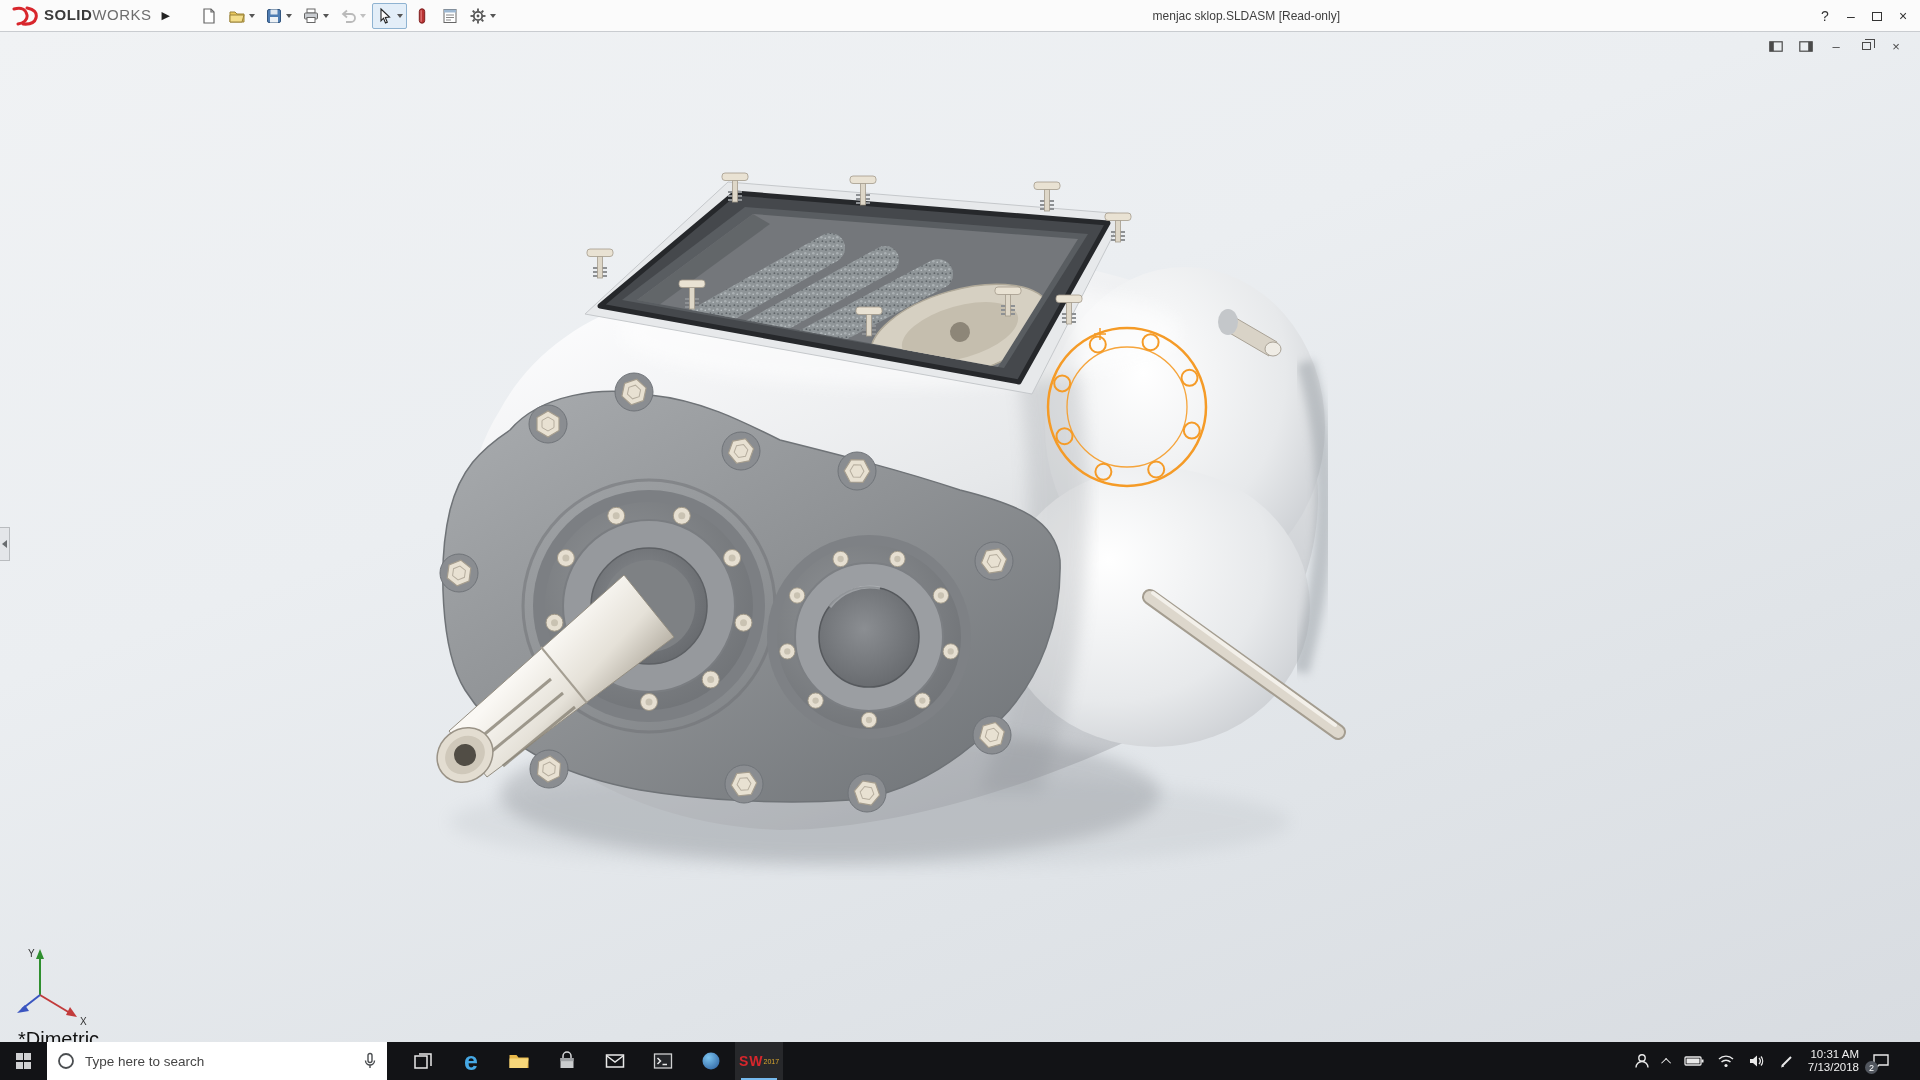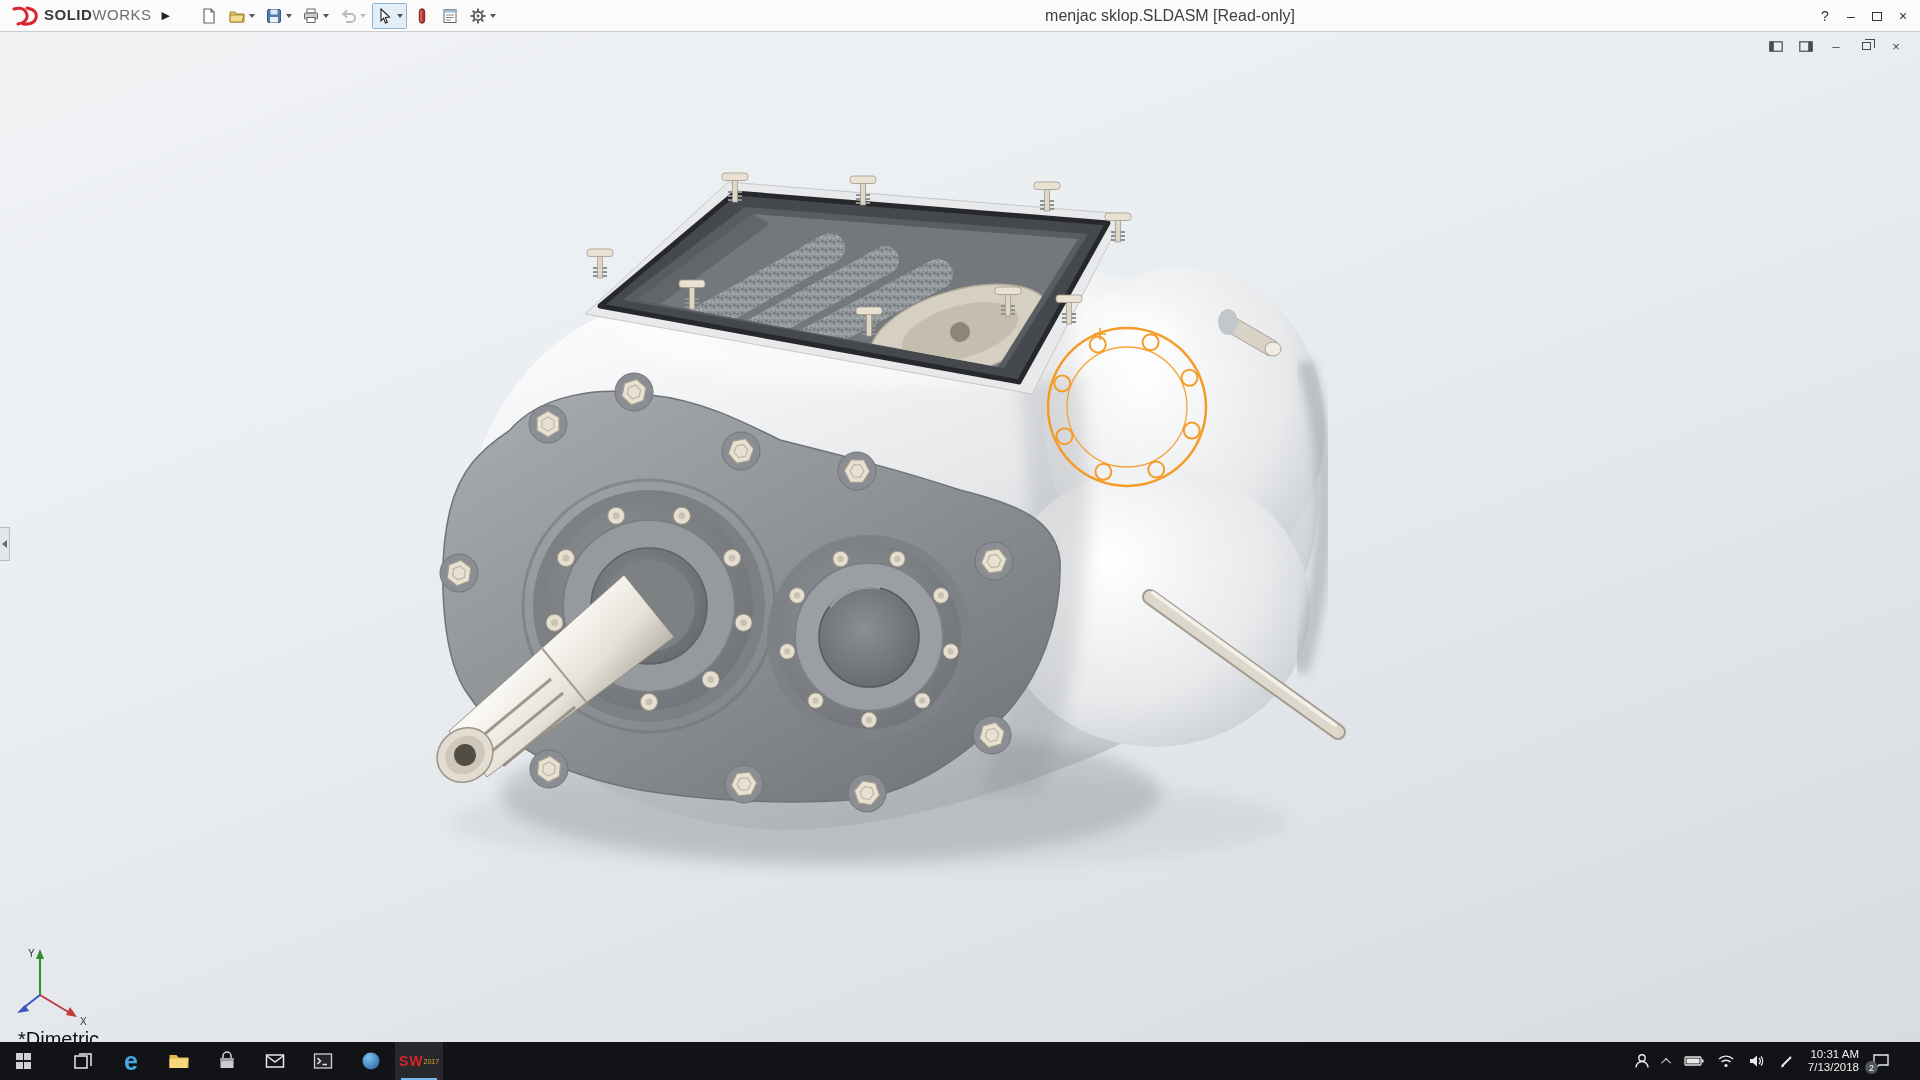--- a/index.html
+++ b/index.html
@@ -13,21 +13,21 @@
   }
   .brand { display:flex; align-items:flex-start; gap:4px; }
   .brand-bold { font-weight:bold; font-size:15px; color:#3a3a3a; letter-spacing:.5px; }
   .brand-light { font-weight:normal; font-size:15px; color:#6d6d6d; letter-spacing:.5px; }
   .flyout { margin-left:10px; font-size:11px; color:#222; cursor:default; }
   #toolbar { display:flex; align-items:center; margin-left:26px; gap:2px; }
   .tool { display:flex; align-items:center; height:26px; padding:2px 3px; border:1px solid transparent; border-radius:2px; }
   .tool.active { border:1px solid #8fb3d1; background:#e3eef8; }
   .tool.disabled { opacity:.35; }
   .caret { width:0; height:0; border-left:3.5px solid transparent; border-right:3.5px solid transparent; border-top:4px solid #555; margin-left:3px; }
-  #doc-title { position:absolute; left:1000px; width:340px; text-align:center; font-size:16px; color:#3f3f3f; }
+  #doc-title { position:absolute; left:1000px; width:340px; text-align:right; font-size:12px; color:#3f3f3f; }
   #win-controls { position:absolute; right:4px; top:0; height:32px; display:flex; align-items:center; }
   #win-controls .wc { width:26px; height:26px; display:flex; align-items:center; justify-content:center; font-size:14px; color:#333; }
   .max-box { width:10px; height:9px; border:1.5px solid #333; display:inline-block; }
 
   
   #viewport {
     position:absolute; top:32px; left:0; width:1920px; height:1010px;
     background:linear-gradient(160deg,#f0f2f4 0%, #ebeef1 38%, #e0e4e8 72%, #d8dce1 100%);
     overflow:hidden;
   }
@@ -419,20 +419,31 @@
 <div id="taskbar">
   <div id="start">
     <span class="winlogo">
         <span></span>
         <span></span>
         <span></span>
         <span></span>
       </span>
   </div>
 
+  <div id="search">
+    <svg width="18" height="18" viewBox="0 0 18 18">
+      <circle cx="9" cy="9" r="7" fill="none" stroke="#4a4d50" stroke-width="1.8"></circle>
+    </svg>
+    <span class="ph">Type here to search</span>
+    <svg width="14" height="18" viewBox="0 0 14 18">
+      <rect x="5" y="1.5" width="4" height="9" rx="2" fill="none" stroke="#4a4d50" stroke-width="1.4"></rect>
+      <path d="M2.5 8.5 a4.5 4.5 0 0 0 9 0" fill="none" stroke="#4a4d50" stroke-width="1.4"></path>
+      <line x1="7" y1="13" x2="7" y2="16" stroke="#4a4d50" stroke-width="1.4"></line>
+    </svg>
+  </div>
 
   <div id="task-apps">
     <div class="tb-app">
       <svg width="20" height="20" viewBox="0 0 20 20">
         <rect x="2" y="5" width="12" height="12" fill="none" stroke="#e9e9e9" stroke-width="1.5"></rect>
         <path d="M6 3 h12 v12" fill="none" stroke="#e9e9e9" stroke-width="1.5"></path>
       </svg>
     </div>
     <div class="tb-app">
       <span class="edge-e">e</span>

